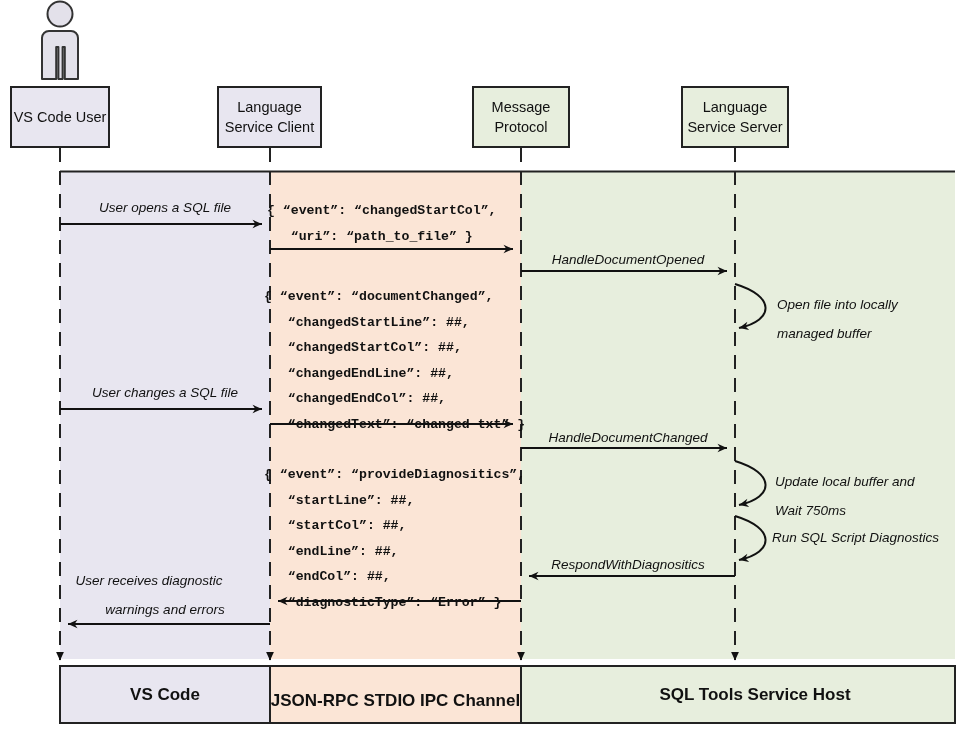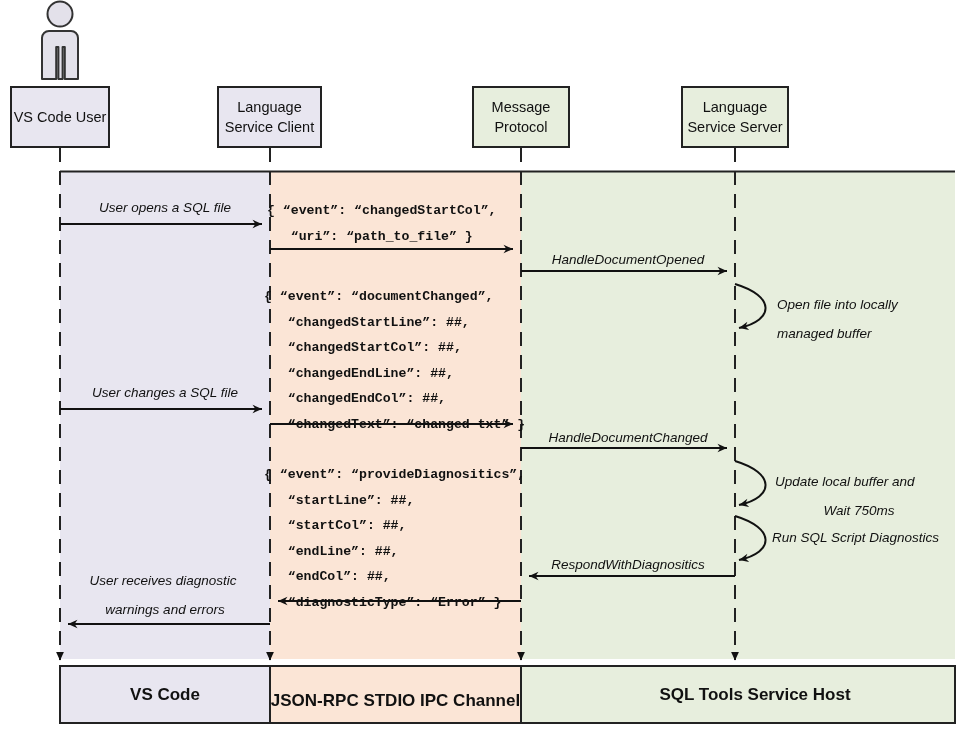--- a/index.html
+++ b/index.html
@@ -24,21 +24,21 @@
     position:absolute;font-family:"Liberation Mono",monospace;
     font-size:13.2px;font-weight:bold;line-height:25.6px;color:#111;white-space:pre;
   }
   .msglabel{
     position:absolute;font-style:italic;font-size:13.5px;color:#111;white-space:nowrap;
   }
   .notelabel{
     position:absolute;font-style:italic;font-size:13.5px;color:#111;white-space:nowrap;
     line-height:29px;
   }
-  .notelabel.center{text-align:center;}
+  .notelabel.center{text-align:left;}
 </style>
 </head>
 <body>
 
 <div id="canvas">
 
   <svg class="layer">
     <defs>
       <marker id="arrowFill" markerWidth="9" markerHeight="9" refX="8" refY="4.5" orient="auto" markerUnits="userSpaceOnUse">
         <path d="M0,0.6 L8.6,4.5 L0,8.4 z" fill="#111"></path>
@@ -113,21 +113,21 @@
 
   <div class="pbox" style="left:681px;top:86px;width:108px;height:62px;background:#e7eedd;">
     <span class="ln">Language</span>
     <span class="ln">Service Server</span>
   </div>
 
   <div class="msglabel" style="left:60px;top:200px;width:210px;text-align:center;">User opens a SQL file</div>
 
   <div class="msglabel" style="left:60px;top:385px;width:210px;text-align:center;">User changes a SQL file</div>
 
-  <div class="msglabel" style="left:58px;top:573px;width:210px;text-align:center;">User receives diagnostic</div>
+  <div class="msglabel" style="left:44px;top:573px;width:210px;text-align:center;">User receives diagnostic</div>
   <div class="msglabel" style="left:521px;top:252px;width:214px;text-align:center;">HandleDocumentOpened</div>
 
   <div class="msglabel" style="left:60px;top:602px;width:210px;text-align:center;">warnings and errors</div>
 
   <div class="msglabel" style="left:521px;top:430px;width:214px;text-align:center;">HandleDocumentChanged</div>
 
   <div class="msglabel" style="left:521px;top:557px;width:214px;text-align:center;">RespondWithDiagnositics</div>
 
   <div class="jsonblock" style="left:267px;top:198px;">{ “event”: “changedStartCol”,
    “uri”: “path_to_file” }</div>

